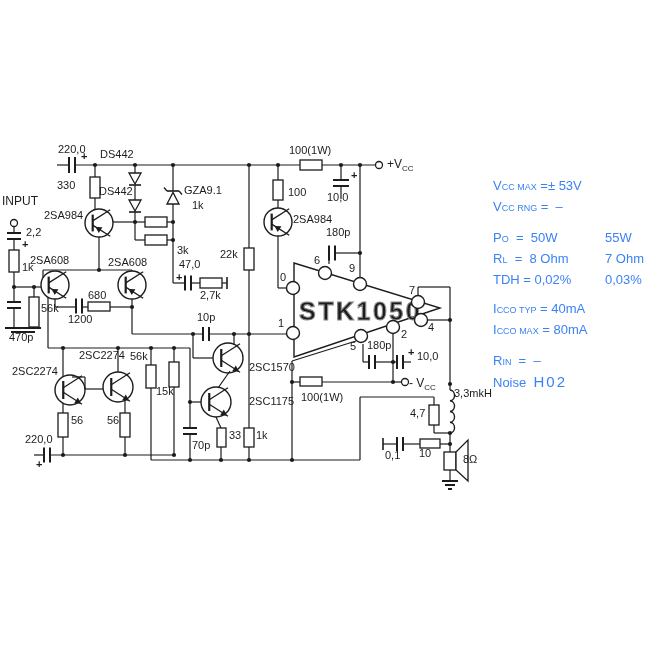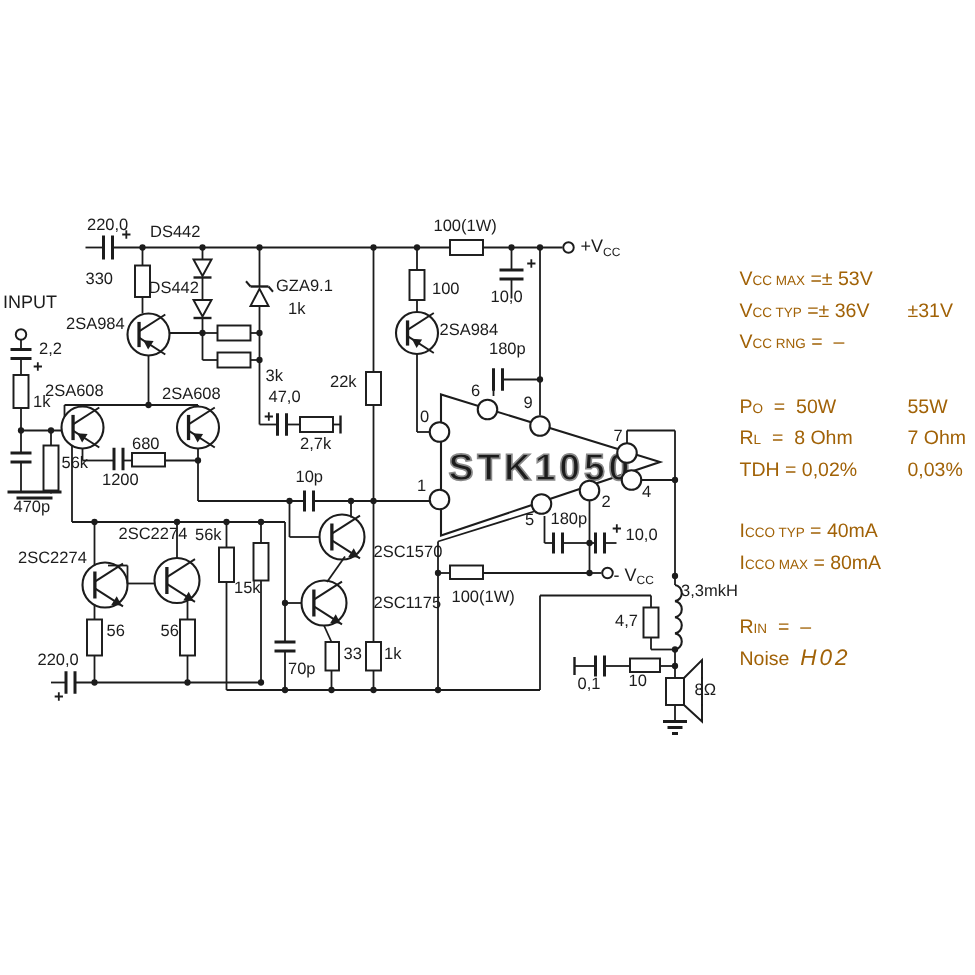--- a/index.html
+++ b/index.html
@@ -1,26 +1,26 @@
 <!DOCTYPE html>
 <html><head>
 <meta charset="utf-8">
 <style>
   html,body{margin:0;padding:0;background:#fff;}
   #page{position:relative;width:650px;height:650px;background:#ffffff;overflow:hidden;
         font-family:"Liberation Sans",sans-serif;color:#1c1c1c;}
   #draw{position:absolute;left:0;top:0;}
   svg text{font-family:"Liberation Sans",sans-serif;fill:#1c1c1c;}
   #specs{position:absolute;left:493px;top:176px;width:156px;font-size:13px;line-height:19px;
-         color:#a16207;}
+         color:#3b82f6;}
   .spec-row{position:relative;white-space:pre;}
-  .spec-row.gap{margin-top:22px;}
+  .spec-row.gap{margin-top:10px;}
   .spec-alt{position:absolute;left:112px;top:0;white-space:pre;}
   .sm{font-size:9px;}
-  .big{font-size:15px;letter-spacing:2px;font-style:italic;}
+  .big{font-size:15px;letter-spacing:2px;}
 </style>
 </head>
 <body>
 
 <div id="page">
   <svg id="draw" width="650" height="650" viewBox="0 0 650 650">
       <line x1="57" y1="165" x2="69" y2="165" stroke="#1c1c1c" stroke-width="1.2"></line>
       <line x1="75" y1="165" x2="300" y2="165" stroke="#1c1c1c" stroke-width="1.2"></line>
       <line x1="322" y1="165" x2="375" y2="165" stroke="#1c1c1c" stroke-width="1.2"></line>
       <line x1="95" y1="165" x2="95" y2="177" stroke="#1c1c1c" stroke-width="1.2"></line>
@@ -331,21 +331,20 @@
       <text x="278" y="327" font-size="11">1</text>
       <text x="314" y="264" font-size="11">6</text>
       <text x="349" y="272" font-size="11">9</text>
       <text x="409" y="294" font-size="11">7</text>
       <text x="428" y="331" font-size="11">4</text>
       <text x="401" y="338" font-size="11">2</text>
       <text x="350" y="350" font-size="11">5</text>
     </svg>
   <div id="specs">
       <div class="spec-row"><span>V</span><span class="sm">CC MAX</span><span> =± 53V</span></div>
-      <div class="spec-row"><span>V</span><span class="sm">CC TYP</span><span> =± 36V</span><span class="spec-alt">±31V</span></div>
       <div class="spec-row"><span>V</span><span class="sm">CC RNG</span><span> =  –</span></div>
       <div class="spec-row gap"><span>P</span><span class="sm">O</span><span>  =  50W</span><span class="spec-alt">55W</span></div>
       <div class="spec-row"><span>R</span><span class="sm">L</span><span>  =  8 Ohm</span><span class="spec-alt">7 Ohm</span></div>
       <div class="spec-row"><span>TDH = 0,02%</span><span class="spec-alt">0,03%</span></div>
       <div class="spec-row gap"><span>I</span><span class="sm">CCO TYP</span><span> = 40mA</span></div>
       <div class="spec-row"><span>I</span><span class="sm">CCO MAX</span><span> = 80mA</span></div>
       <div class="spec-row gap"><span>R</span><span class="sm">IN</span><span>  =  –</span></div>
       <div class="spec-row"><span>Noise  </span><span class="big">H02</span></div>
     </div>
 </div>

